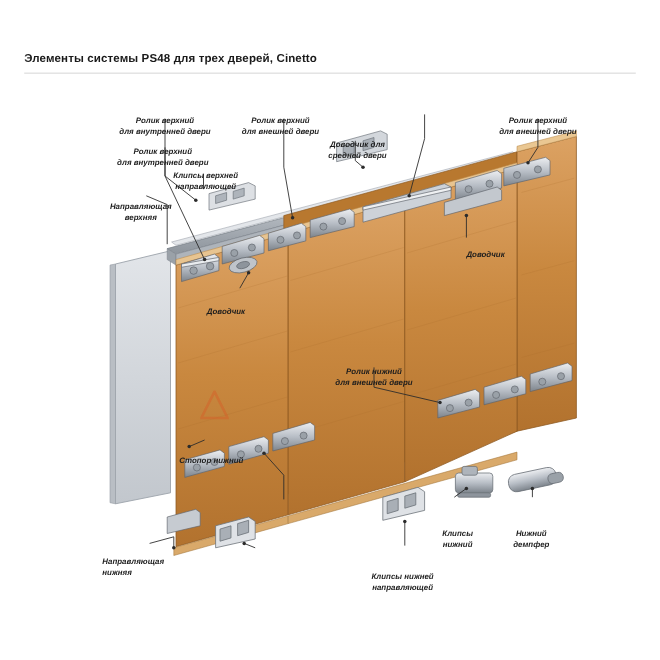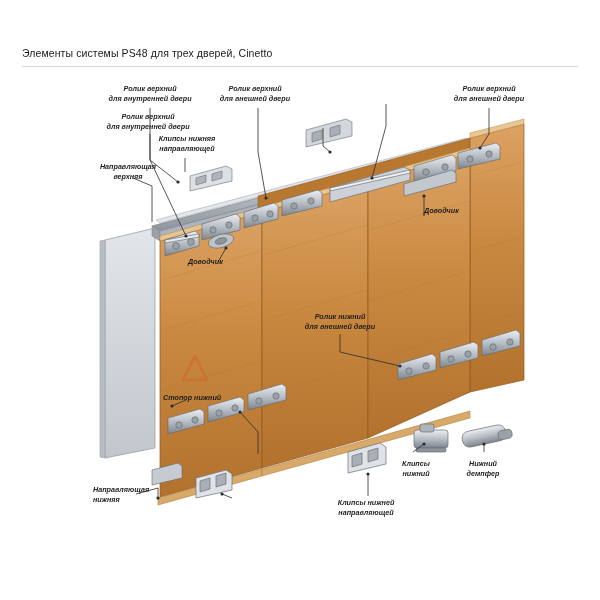--- a/index.html
+++ b/index.html
@@ -13,21 +13,21 @@
     height: 600px;
     background: #ffffff;
     font-family: "Liberation Sans", sans-serif;
     overflow: hidden;
   }
   .title {
     position: absolute;
     left: 22px;
     top: 47px;
     font-size: 10.5px;
-    font-weight: normal;
+    font-weight: bold;
     color: #1a1a1a;
     letter-spacing: 0.1px;
     text-align: right;
   }
   .rule {
     position: absolute;
     left: 22px;
     top: 66px;
     width: 556px;
     height: 1px;
@@ -35,20 +35,21 @@
   }
   
   .lbl {
     position: absolute;
     font-size: 7.2px;
     font-weight: bold;
     font-style: italic;
     color: #1d1d1d;
     line-height: 1.32;
     white-space: pre-line;
+    margin-top: 21px;
   }
   .lbl.c { text-align: center; }
   
   .wm {
     position: absolute;
     left: 168px;
     top: 364px;
     font-size: 34px;
     font-weight: bold;
     color: rgba(214, 96, 40, 0.42);
@@ -284,23 +285,25 @@
   <svg class="wm-mark" viewBox="0 0 26 30">
     <path d="M13 1 L25 25 L1 25 Z" fill="none" stroke="rgba(214,96,40,0.5)" stroke-width="2.4"></path>
   </svg>
 
   <div class="lbl c" style="left:85px;  top:84px;  width:130px;">Ролик верхний
 для внутренней двери</div>
   <div class="lbl c" style="left:200px; top:84px;  width:110px;">Ролик верхний
 для внешней двери</div>
   <div class="lbl c" style="left:434px; top:84px;  width:110px;">Ролик верхний
 для внешней двери</div>
+  <div class="lbl c" style="left:275px; top:106px; width:100px;">Доводчик для
+средней двери</div>
   <div class="lbl c" style="left:84px;  top:112px; width:128px;">Ролик верхний
 для внутренней двери</div>
-  <div class="lbl c" style="left:135px; top:134px; width:104px;">Клипсы нижняя
+  <div class="lbl c" style="left:135px; top:134px; width:104px;">Клипсы верхней
 направляющей</div>
   <div class="lbl c" style="left:82px;  top:162px; width:92px;">Направляющая
 верхняя</div>
   <div class="lbl" style="left:424px; top:206px; width:70px;">Доводчик</div>
   <div class="lbl" style="left:188px; top:257px; width:70px;">Доводчик</div>
   <div class="lbl c" style="left:286px; top:312px; width:108px;">Ролик нижний
 для внешней двери</div>
   <div class="lbl" style="left:163px; top:393px; width:96px;">Стопор нижний</div>
   <div class="lbl c" style="left:386px; top:459px; width:60px;">Клипсы
 нижний</div>

